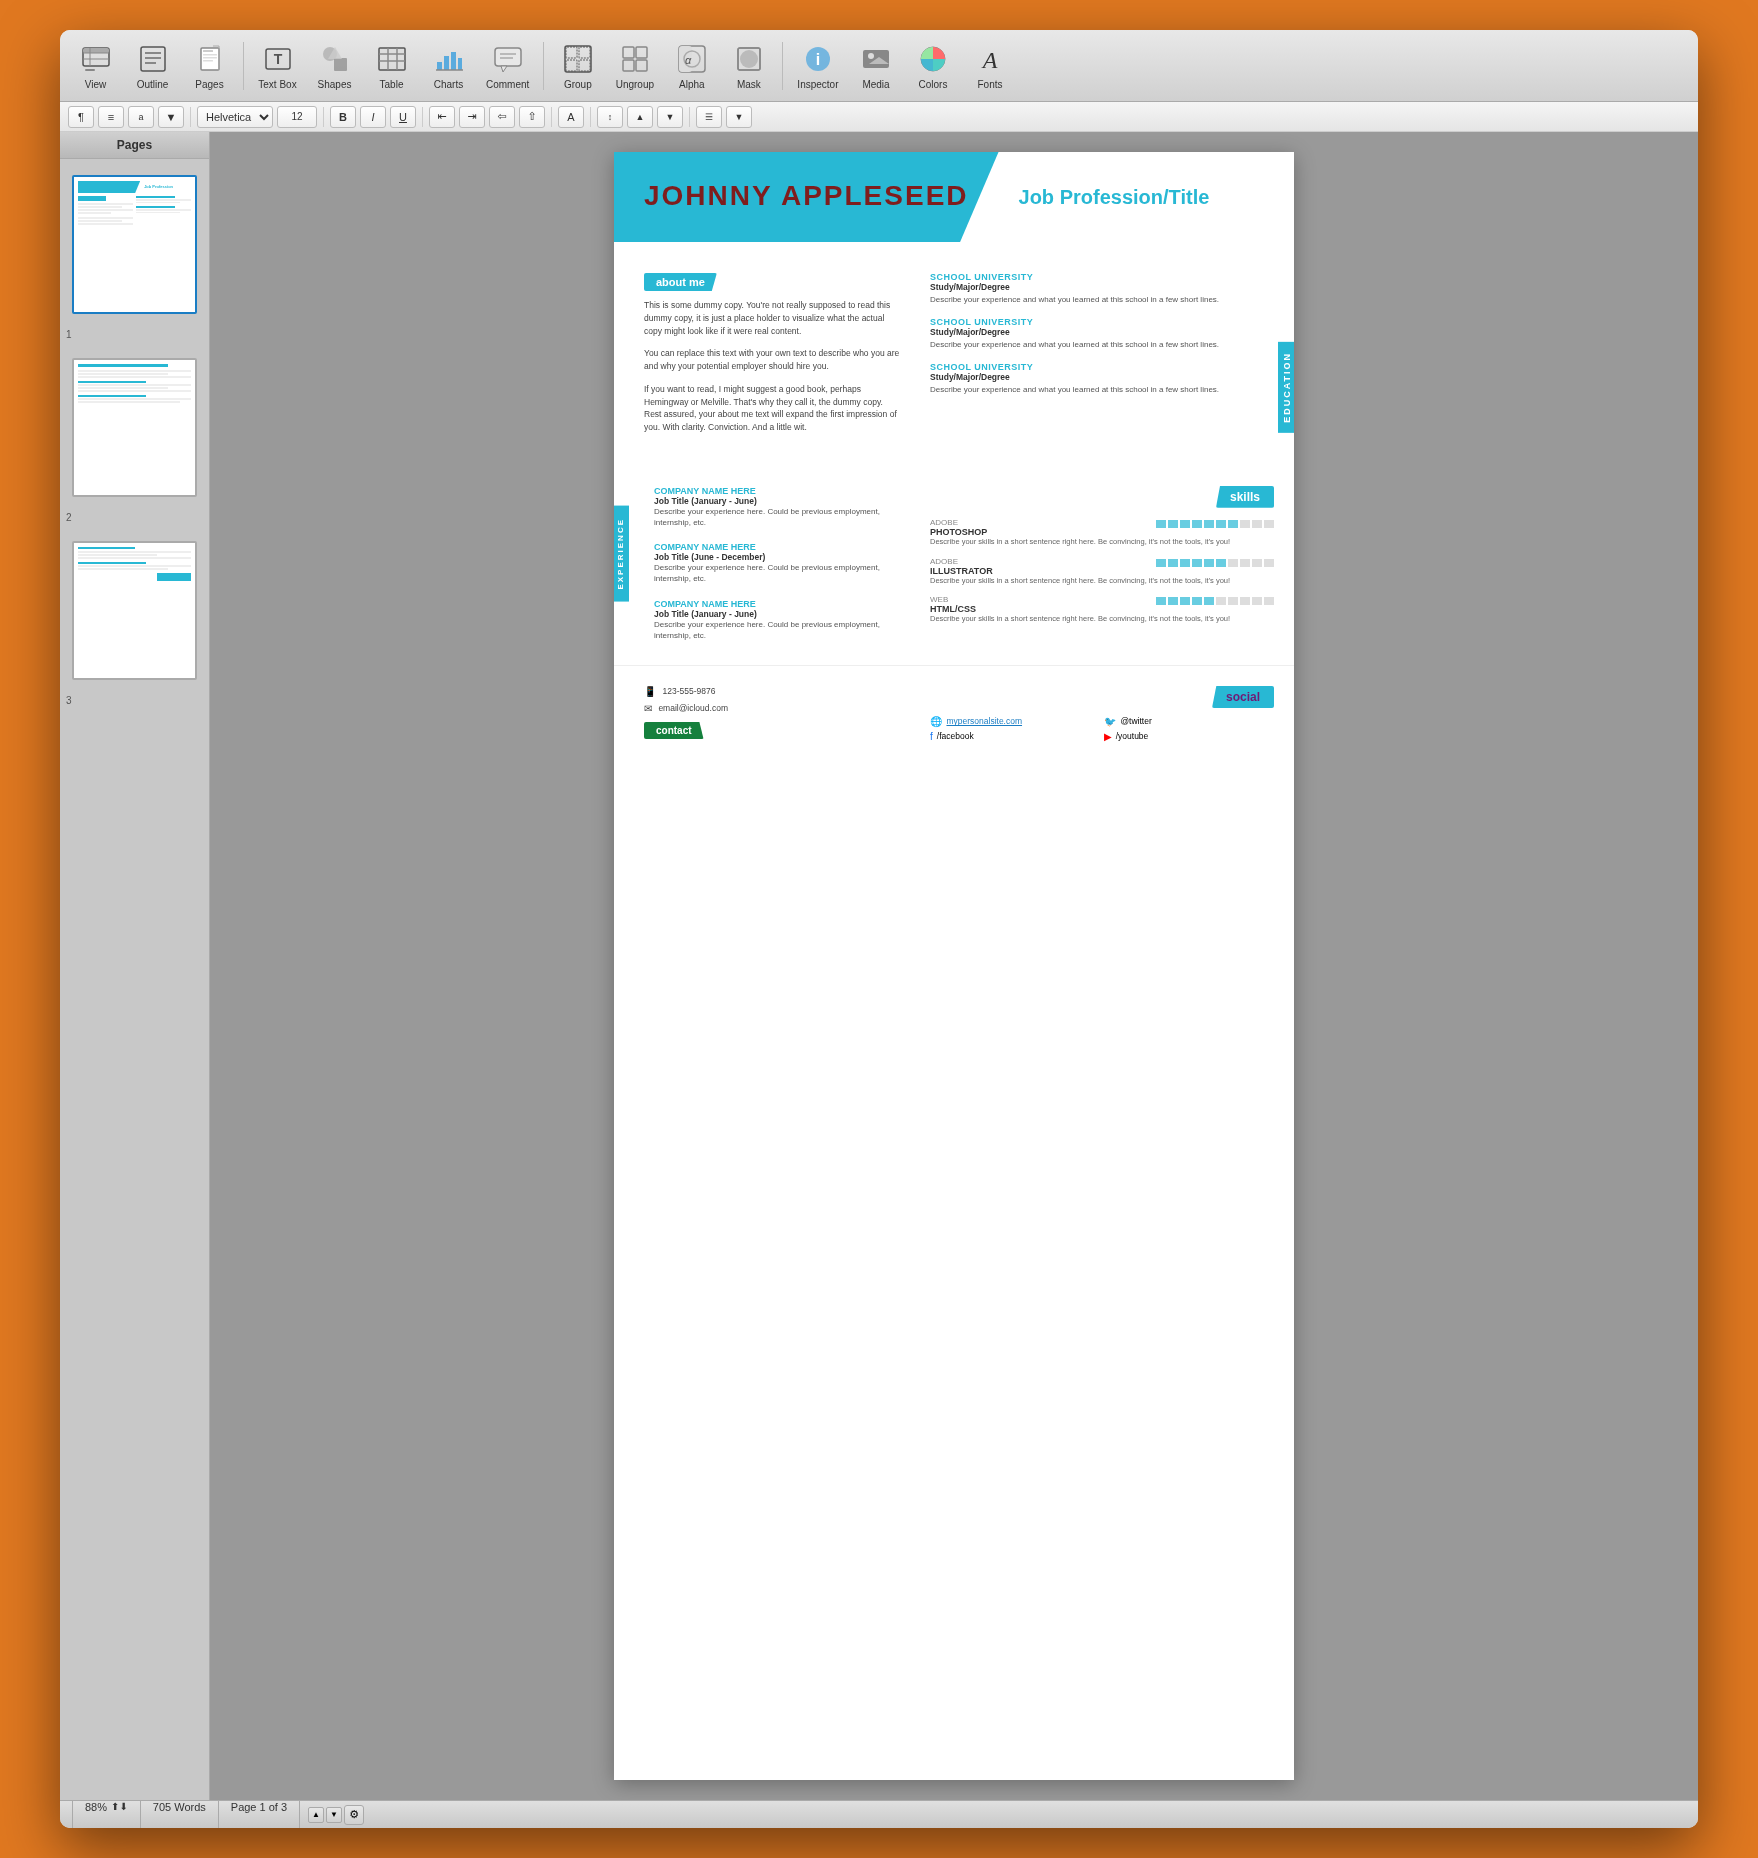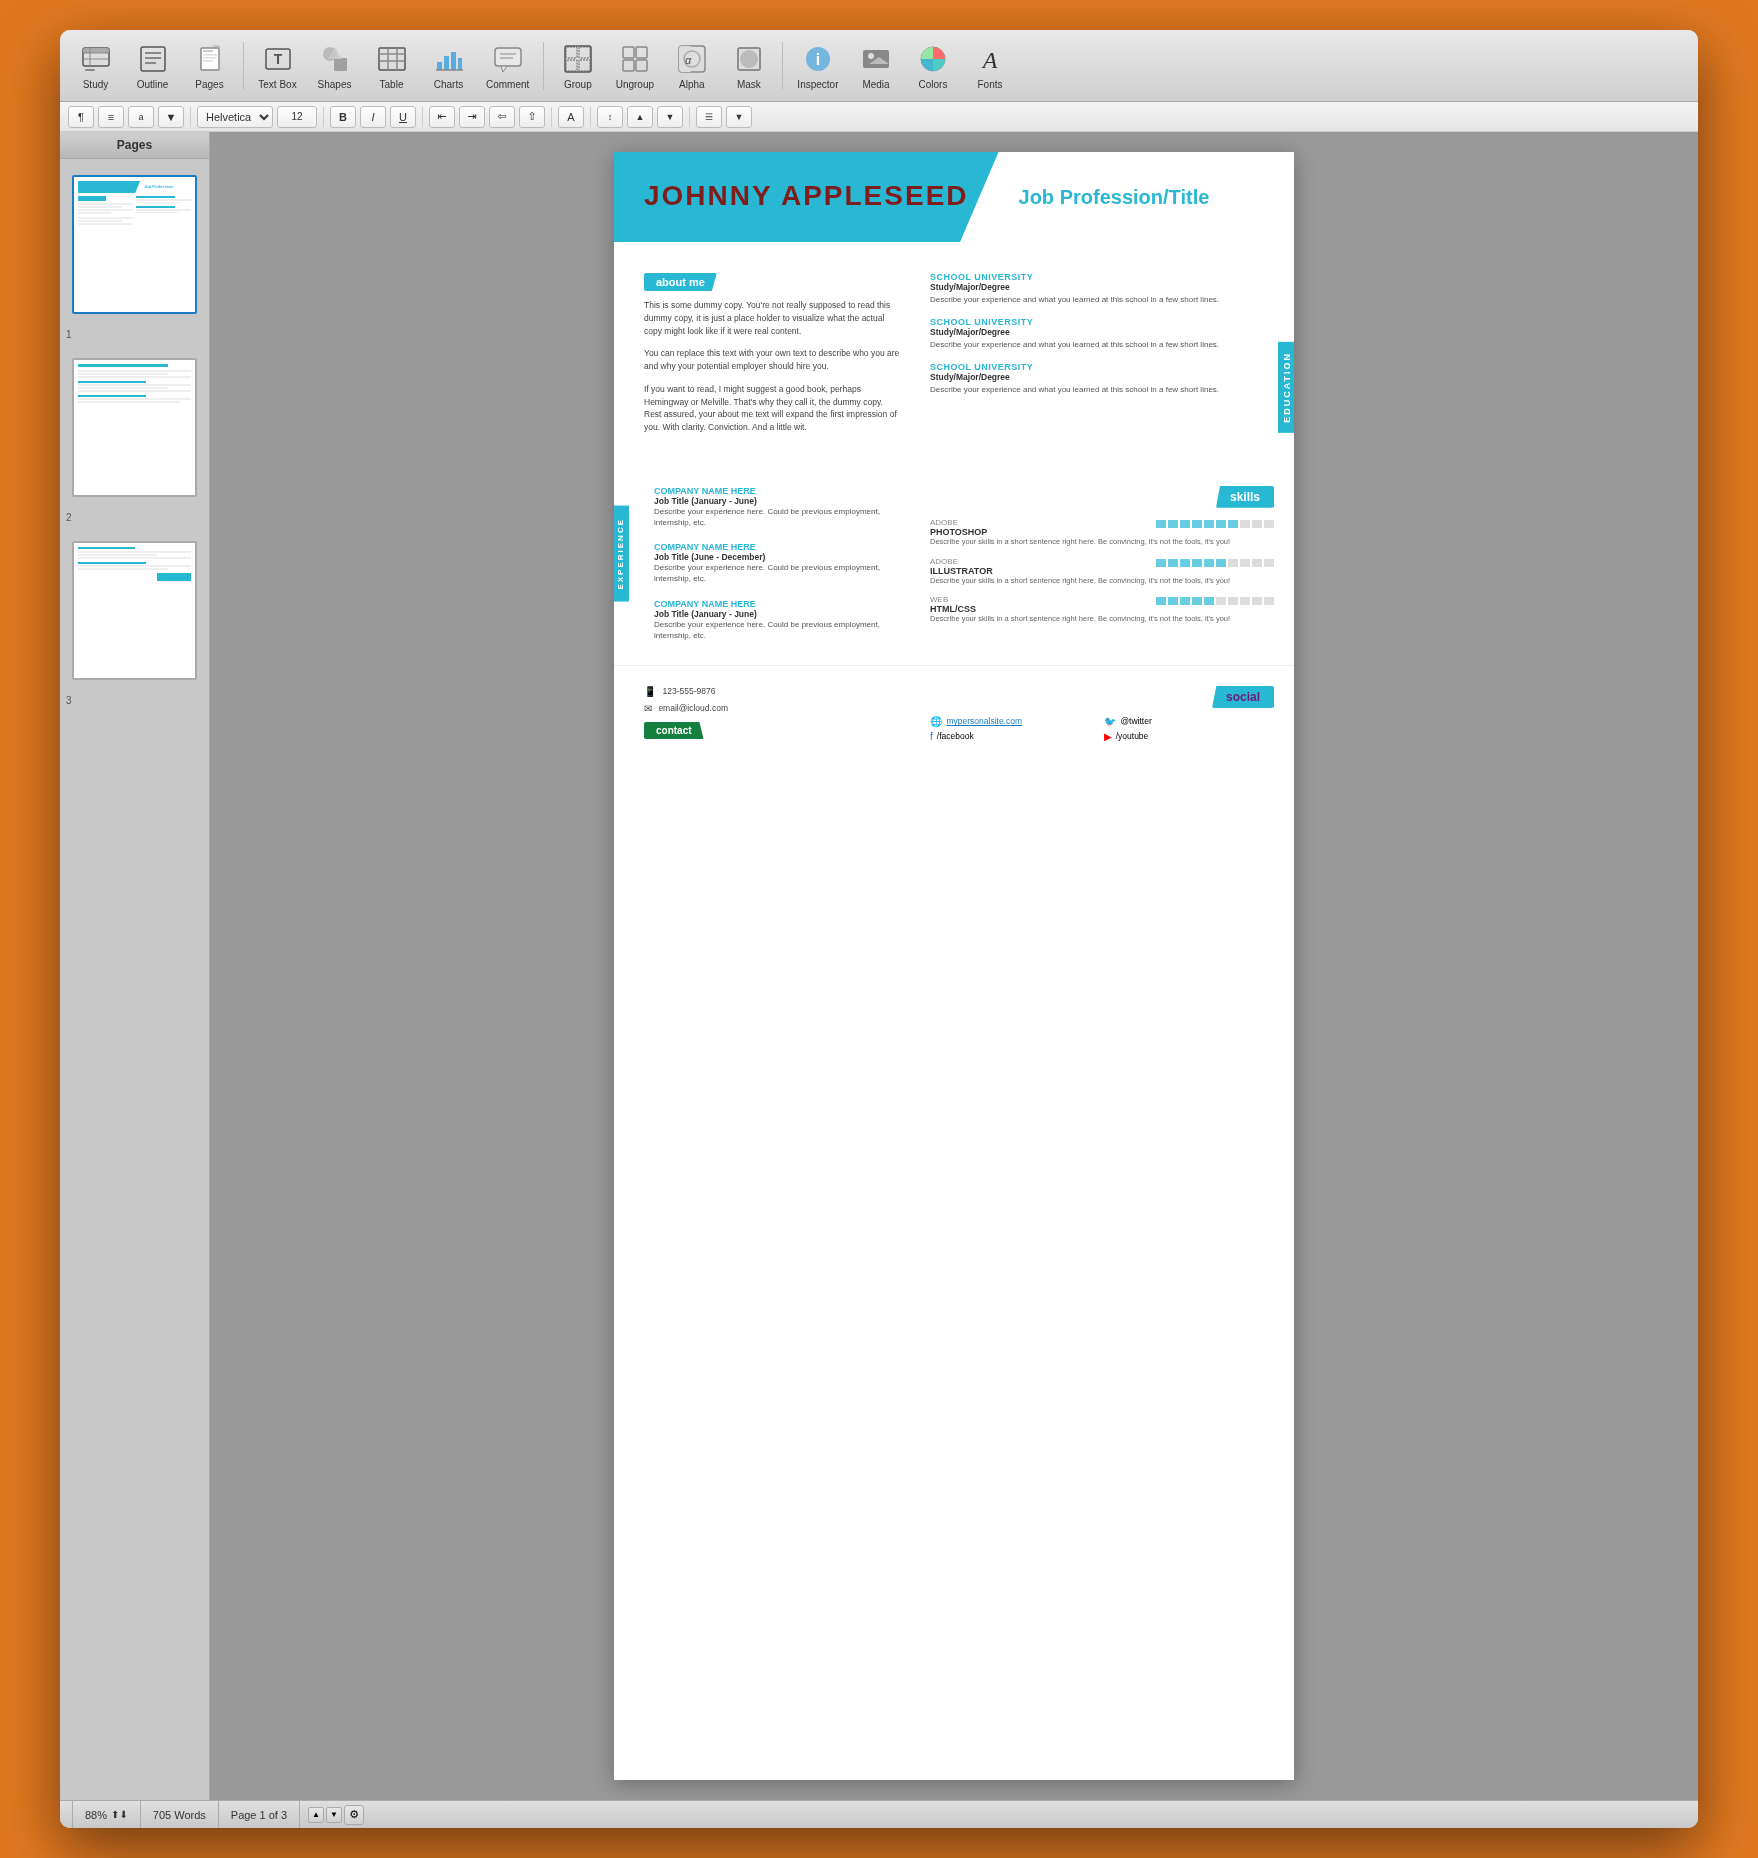--- a/index.html
+++ b/index.html
@@ -418,21 +418,20 @@
       padding: 0 12px;
       gap: 0;
     }
     .status-item {
       font-size: 11px;
       color: #333;
       padding: 0 12px;
       border-right: 1px solid #aaa;
       height: 100%;
       display: flex;
-      align-items: center;
     }
     .status-item:first-child {
       border-left: 1px solid #aaa;
     }
     .status-nav {
       display: flex;
       align-items: center;
       gap: 2px;
       padding: 0 8px;
     }
@@ -473,21 +472,21 @@
       <div class="toolbar-icon">
         <svg width="30" height="30" viewBox="0 0 30 30">
           <rect x="2" y="4" width="26" height="18" rx="2" fill="none" stroke="#555" stroke-width="1.5"></rect>
           <rect x="2" y="4" width="26" height="5" rx="2" fill="#aaa"></rect>
           <line x1="9" y1="4" x2="9" y2="22" stroke="#888" stroke-width="1"></line>
           <line x1="2" y1="15" x2="28" y2="15" stroke="#888" stroke-width="1"></line>
           <line x1="2" y1="9" x2="28" y2="9" stroke="#888" stroke-width="1"></line>
           <rect x="4" y="25" width="10" height="2" rx="1" fill="#888"></rect>
         </svg>
       </div>
-      <span class="toolbar-label">Study</span>
+      <span class="toolbar-label">View</span>
     </div>
 
     <div class="toolbar-item">
       <div class="toolbar-icon">
         <svg width="30" height="30" viewBox="0 0 30 30">
           <rect x="3" y="3" width="24" height="24" rx="2" fill="none" stroke="#555" stroke-width="1.5"></rect>
           <line x1="7" y1="9" x2="23" y2="9" stroke="#888" stroke-width="2"></line>
           <line x1="7" y1="14" x2="23" y2="14" stroke="#888" stroke-width="2"></line>
           <line x1="7" y1="19" x2="18" y2="19" stroke="#888" stroke-width="2"></line>
         </svg>

